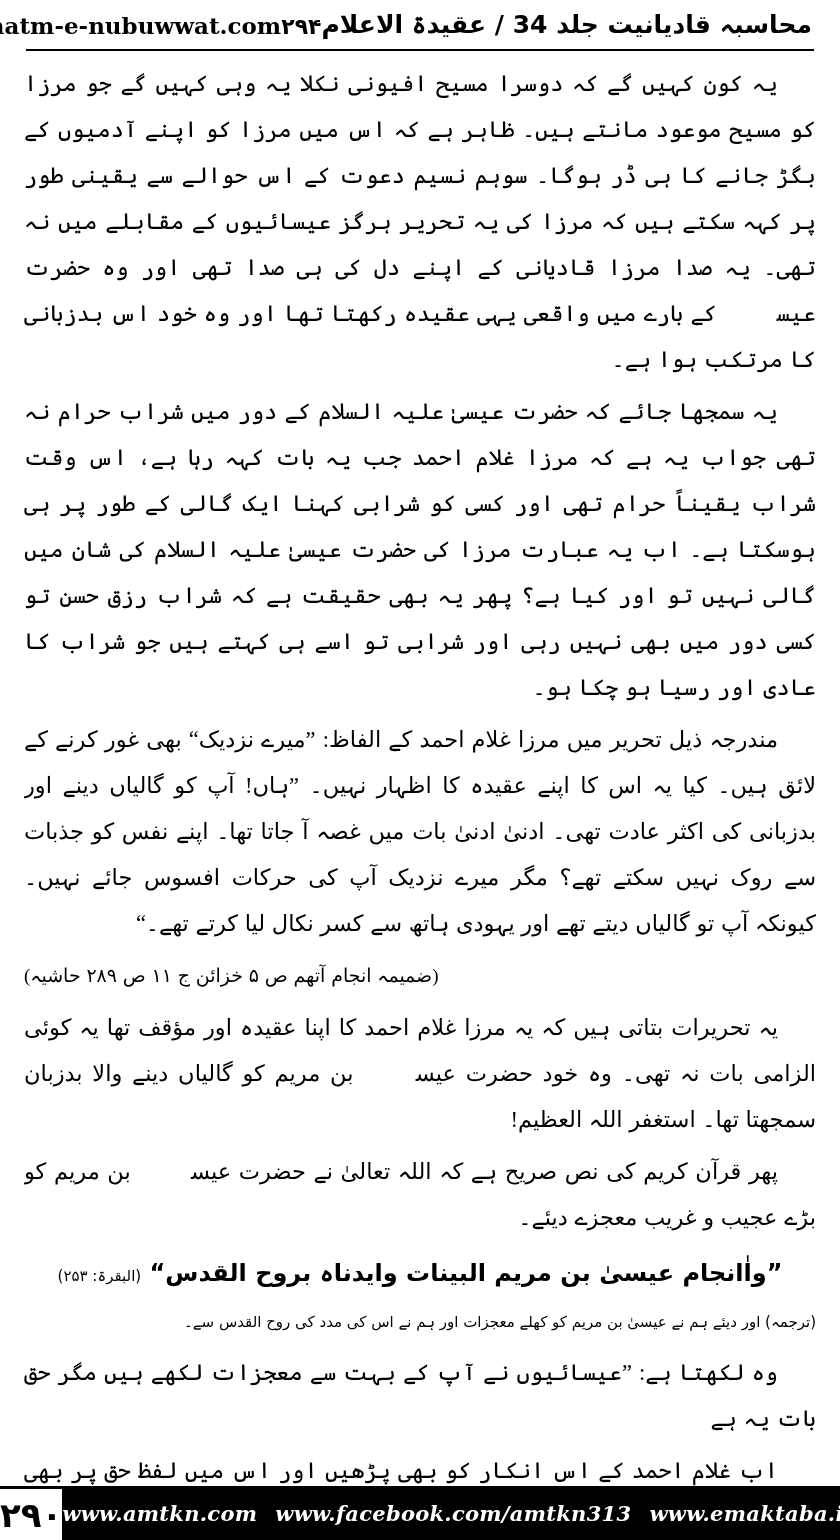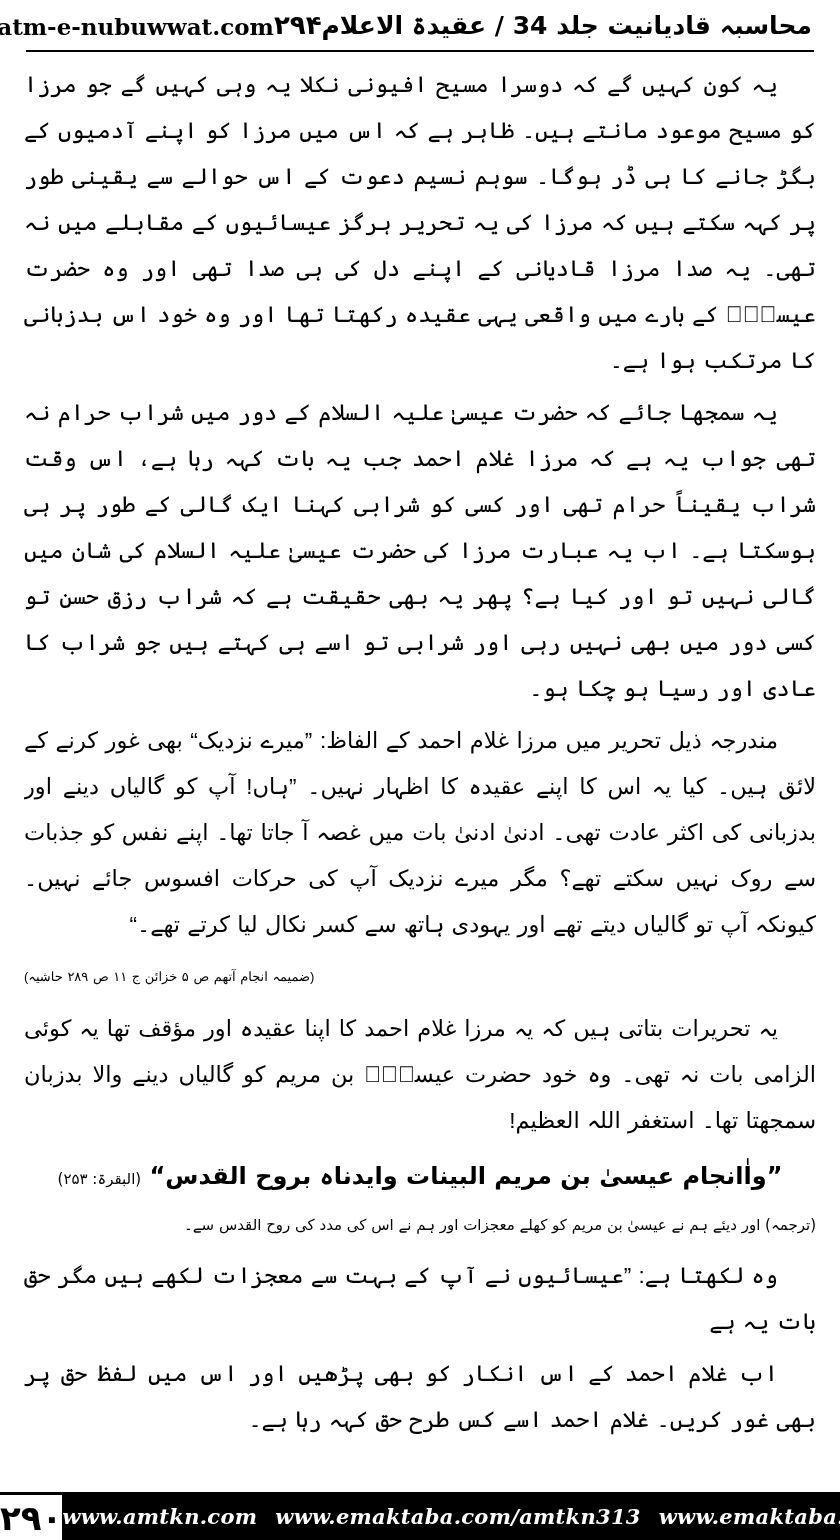--- a/index.html
+++ b/index.html
@@ -35,21 +35,21 @@
   .header-right {
     font-family: "DejaVu Sans", sans-serif;
     font-size: 25px;
     font-weight: bold;
     letter-spacing: 0px;
     white-space: nowrap;
     direction: rtl;
   }
   .header-center {
     font-family: "DejaVu Sans", sans-serif;
-    font-size: 26px;
+    font-size: 22px;
     font-weight: bold;
     white-space: nowrap;
   }
   .header-left {
     font-family: "DejaVu Serif", serif;
     font-size: 23px;
     font-weight: bold;
     direction: ltr;
     white-space: nowrap;
   }
@@ -60,32 +60,32 @@
     height: 0;
   }
   
   .body {
     flex: 1 1 auto;
     direction: rtl;
     text-align: justify;
     overflow: hidden;
   }
   .para {
-    font-family: Liberation Sans, sans-serif;
+    font-family: Liberation Serif, serif;
     font-size: 22.5px;
     line-height: 46px;
     margin: 0 0 6px 0;
     text-align: justify;
     text-justify: inter-word;
     direction: rtl;
     word-spacing: 1px;
   }
   .para.indent { text-indent: 38px; }
   .ref {
-    font-size: 13px;
+    font-size: 19px;
     direction: rtl;
   }
   .arabic-line {
     font-family: "DejaVu Sans", sans-serif;
     font-size: 24px;
     font-weight: bold;
     text-align: center;
     direction: rtl;
     line-height: 44px;
     margin: 10px 0 2px 0;
@@ -102,21 +102,21 @@
     direction: rtl;
     text-align: justify;
     margin: 0 0 6px 0;
   }
   
   .footer {
     position: absolute;
     left: 0;
     right: 0;
     bottom: 0;
-    height: 48px;
+    height: 54px;
     display: flex;
     align-items: stretch;
   }
   .footer-pageno {
     width: 86px;
     background: #ffffff;
     color: #000;
     font-family: "DejaVu Sans", sans-serif;
     font-size: 34px;
     font-weight: bold;
@@ -158,36 +158,37 @@
     <p class="para indent">یہ کون کہیں گے کہ دوسرا مسیح افیونی نکلا یہ وہی کہیں گے جو مرزا کو مسیح موعود مانتے ہیں۔ ظاہر ہے کہ اس میں مرزا کو اپنے آدمیوں کے بگڑ جانے کا ہی ڈر ہوگا۔ سوہم نسیم دعوت کے اس حوالے سے یقینی طور پر کہہ سکتے ہیں کہ مرزا کی یہ تحریر ہرگز عیسائیوں کے مقابلے میں نہ تھی۔ یہ صدا مرزا قادیانی کے اپنے دل کی ہی صدا تھی اور وہ حضرت عیسیٰؑ کے بارے میں واقعی یہی عقیدہ رکھتا تھا اور وہ خود اس بدزبانی کا مرتکب ہوا ہے۔</p>
 
     <p class="para indent">یہ سمجھا جائے کہ حضرت عیسیٰ علیہ السلام کے دور میں شراب حرام نہ تھی جواب یہ ہے کہ مرزا غلام احمد جب یہ بات کہہ رہا ہے، اس وقت شراب یقیناً حرام تھی اور کسی کو شرابی کہنا ایک گالی کے طور پر ہی ہوسکتا ہے۔ اب یہ عبارت مرزا کی حضرت عیسیٰ علیہ السلام کی شان میں گالی نہیں تو اور کیا ہے؟ پھر یہ بھی حقیقت ہے کہ شراب رزق حسن تو کسی دور میں بھی نہیں رہی اور شرابی تو اسے ہی کہتے ہیں جو شراب کا عادی اور رسیا ہو چکا ہو۔</p>
 
     <p class="para indent">مندرجہ ذیل تحریر میں مرزا غلام احمد کے الفاظ: ”میرے نزدیک“ بھی غور کرنے کے لائق ہیں۔ کیا یہ اس کا اپنے عقیدہ کا اظہار نہیں۔ ”ہاں! آپ کو گالیاں دینے اور بدزبانی کی اکثر عادت تھی۔ ادنیٰ ادنیٰ بات میں غصہ آ جاتا تھا۔ اپنے نفس کو جذبات سے روک نہیں سکتے تھے؟ مگر میرے نزدیک آپ کی حرکات افسوس جائے نہیں۔ کیونکہ آپ تو گالیاں دیتے تھے اور یہودی ہاتھ سے کسر نکال لیا کرتے تھے۔“</p>
 
     <p class="para ref" style="text-align:left;">(ضمیمہ انجام آتھم ص ۵ خزائن ج ۱۱ ص ۲۸۹ حاشیہ)</p>
 
     <p class="para indent">یہ تحریرات بتاتی ہیں کہ یہ مرزا غلام احمد کا اپنا عقیدہ اور مؤقف تھا یہ کوئی الزامی بات نہ تھی۔ وہ خود حضرت عیسیٰؑ بن مریم کو گالیاں دینے والا بدزبان سمجھتا تھا۔ استغفر اللہ العظیم!</p>
 
+    <p class="para indent">پھر قرآن کریم کی نص صریح ہے کہ اللہ تعالیٰ نے حضرت عیسیٰؑ بن مریم کو بڑے عجیب و غریب معجزے دیئے۔</p>
 
     <p class="arabic-line">
       <span>”واٰانجام عیسیٰ بن مریم البینات وایدناہ بروح القدس“</span>
       <span class="arabic-ref">(البقرۃ: ۲۵۳)</span>
     </p>
 
     <p class="trans">(ترجمہ) اور دیئے ہم نے عیسیٰ بن مریم کو کھلے معجزات اور ہم نے اس کی مدد کی روح القدس سے۔</p>
 
     <p class="para indent">وہ لکھتا ہے: ”عیسائیوں نے آپ کے بہت سے معجزات لکھے ہیں مگر حق بات یہ ہے</p>
 
     <p class="para indent">اب غلام احمد کے اس انکار کو بھی پڑھیں اور اس میں لفظ حق پر بھی غور کریں۔ غلام احمد اسے کس طرح حق کہہ رہا ہے۔</p>
 
   </div>
 
   <div class="footer">
     <div class="footer-pageno">۲۹۰</div>
     <div class="footer-bar">
       <span>www.amtkn.com</span>
-      <span>www.emaktaba.com/amtkn313</span>
+      <span>www.facebook.com/amtkn313</span>
       <span>www.emaktaba.info</span>
     </div>
   </div>
 
 </div>
 
 </body></html>

